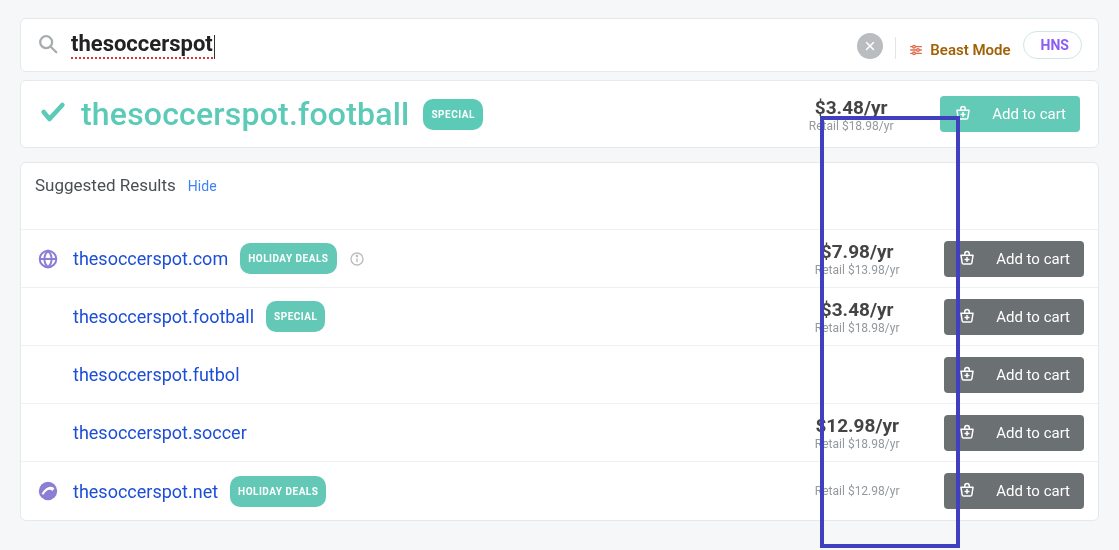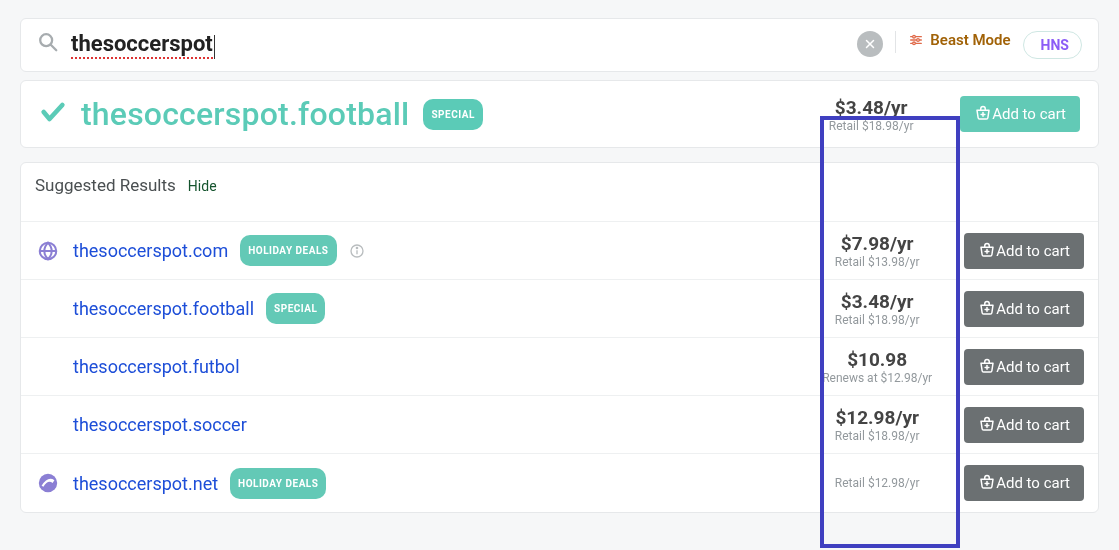--- a/index.html
+++ b/index.html
@@ -12,21 +12,21 @@
     color: #333;
   }
   .card {
     background: #fff;
     border: 1px solid #e6e8ea;
     border-radius: 6px;
   }
   
   .searchbar {
     display: flex;
-    align-items: flex-start;
+    align-items: flex-end;
     padding: 12px 16px;
     gap: 12px;
   }
   .search-icon svg { width: 22px; height: 22px; }
   .search-input-wrap {
     flex: 1;
     position: relative;
   }
   .search-input {
     display: inline-block;
@@ -117,49 +117,49 @@
     font-size: 19px;
     font-weight: 700;
   }
   .price-sub {
     color: #93999d;
     font-size: 12px;
   }
   .add-btn {
     display: flex;
     align-items: center;
-    gap: 0;
+    gap: 20px;
     background: #6b7072;
     color: #fff;
     font-size: 15px;
     padding: 9px 14px;
     border-radius: 4px;
     cursor: pointer;
     white-space: nowrap;
   }
   .add-btn.teal { background: #62cab6; }
   .add-btn svg { width: 18px; height: 18px; }
   
   .suggested {
     margin-top: 14px;
     overflow: hidden;
   }
   .suggested-header {
     display: flex;
     align-items: baseline;
     gap: 12px;
-    padding: 12px 14px 26px;
+    padding: 12px 14px 34px;
     border-bottom: 1px solid #eef0f1;
   }
   .suggested-title {
     font-size: 17px;
     color: #4a4f51;
   }
   .hide-link {
-    color: #14532d;
+    color: #3b82f6;
     font-size: 14px;
     cursor: pointer;
   }
   .row {
     display: flex;
     align-items: center;
     padding: 10px 14px;
     gap: 12px;
     border-bottom: 1px solid #eef0f1;
     min-height: 58px;
@@ -306,24 +306,20 @@
               <line x1="12" y1="10" x2="12" y2="15"></line>
               <line x1="9.5" y1="12.5" x2="14.5" y2="12.5"></line>
             </svg>
             <span>Add to cart</span>
           </div>
         </div>
         <div class="row">
           <span class="icon-slot"></span>
           <span class="domain">thesoccerspot.futbol</span>
           <div class="spacer"></div>
-          <div class="price-box">
-            <div class="price-main">$10.98</div>
-            <div class="price-sub">Renews at $12.98/yr</div>
-          </div>
           <div class="add-btn">
             <svg viewBox="0 0 24 24" fill="none" stroke="#fff" stroke-width="2" stroke-linecap="round" stroke-linejoin="round">
               <path d="M4 7h16l-1.5 10a2 2 0 0 1-2 1.8H7.5a2 2 0 0 1-2-1.8L4 7z"></path>
               <path d="M9 7V5a3 3 0 0 1 6 0v2"></path>
               <line x1="12" y1="10" x2="12" y2="15"></line>
               <line x1="9.5" y1="12.5" x2="14.5" y2="12.5"></line>
             </svg>
             <span>Add to cart</span>
           </div>
         </div>

